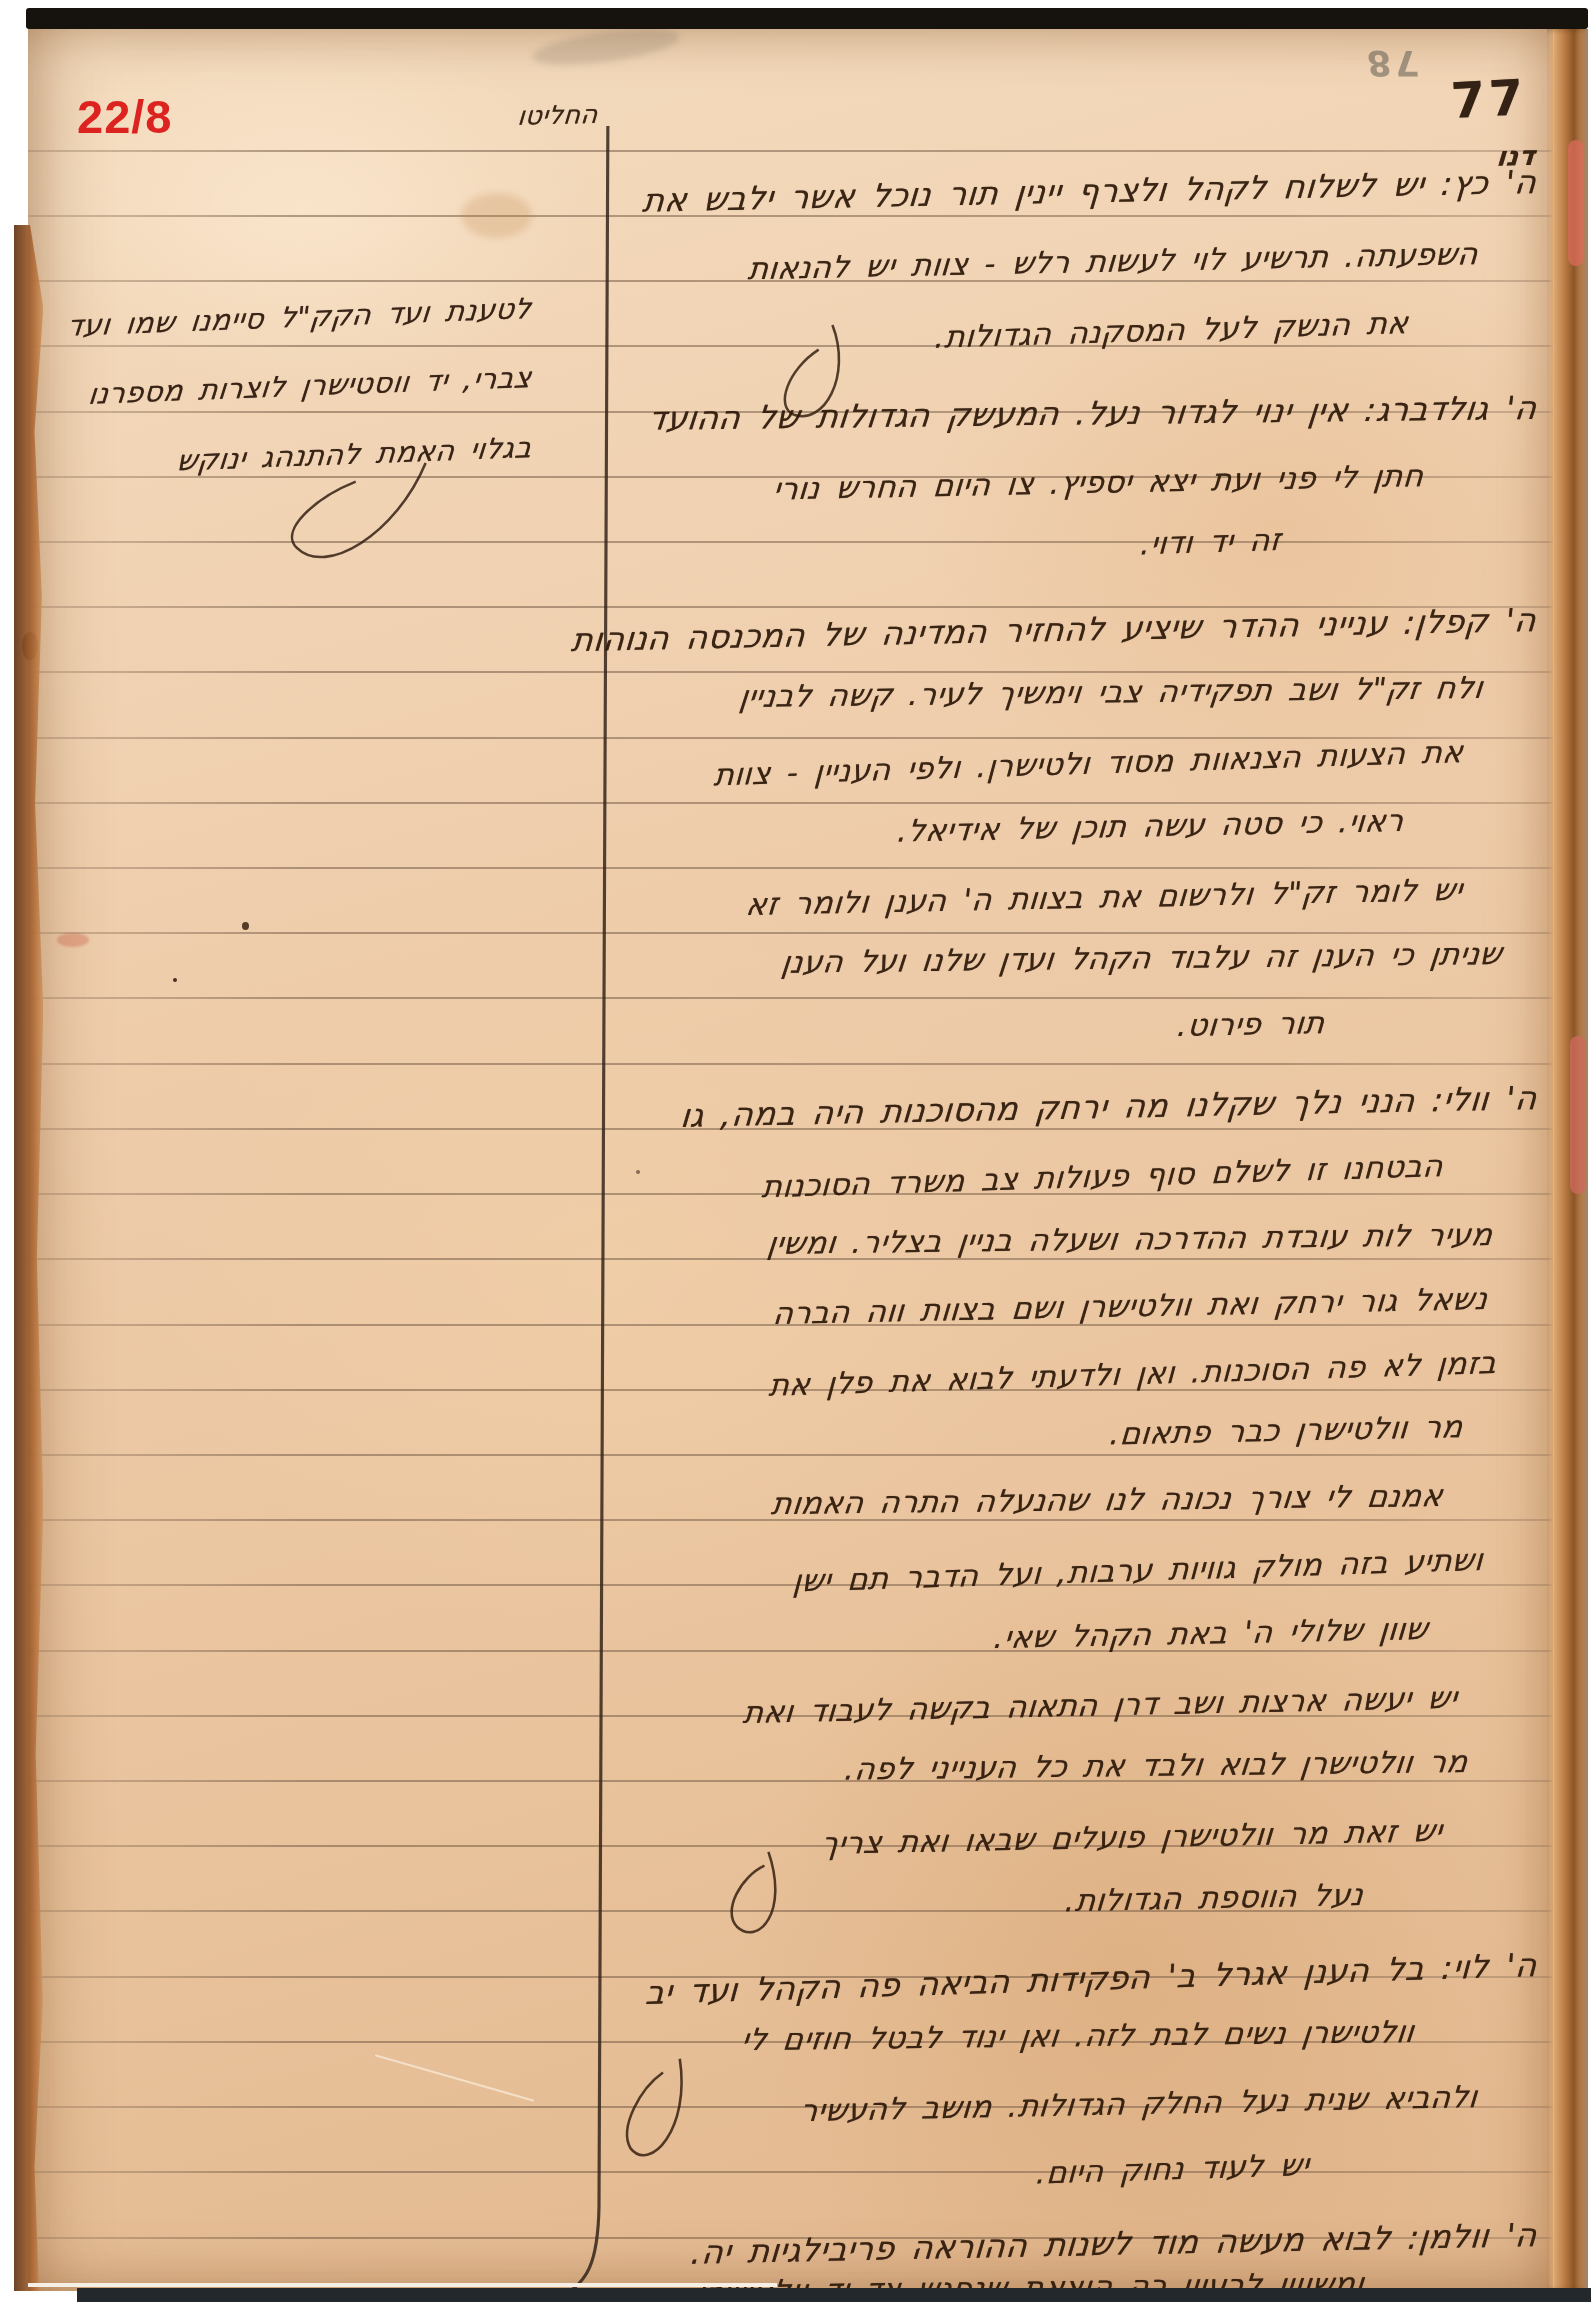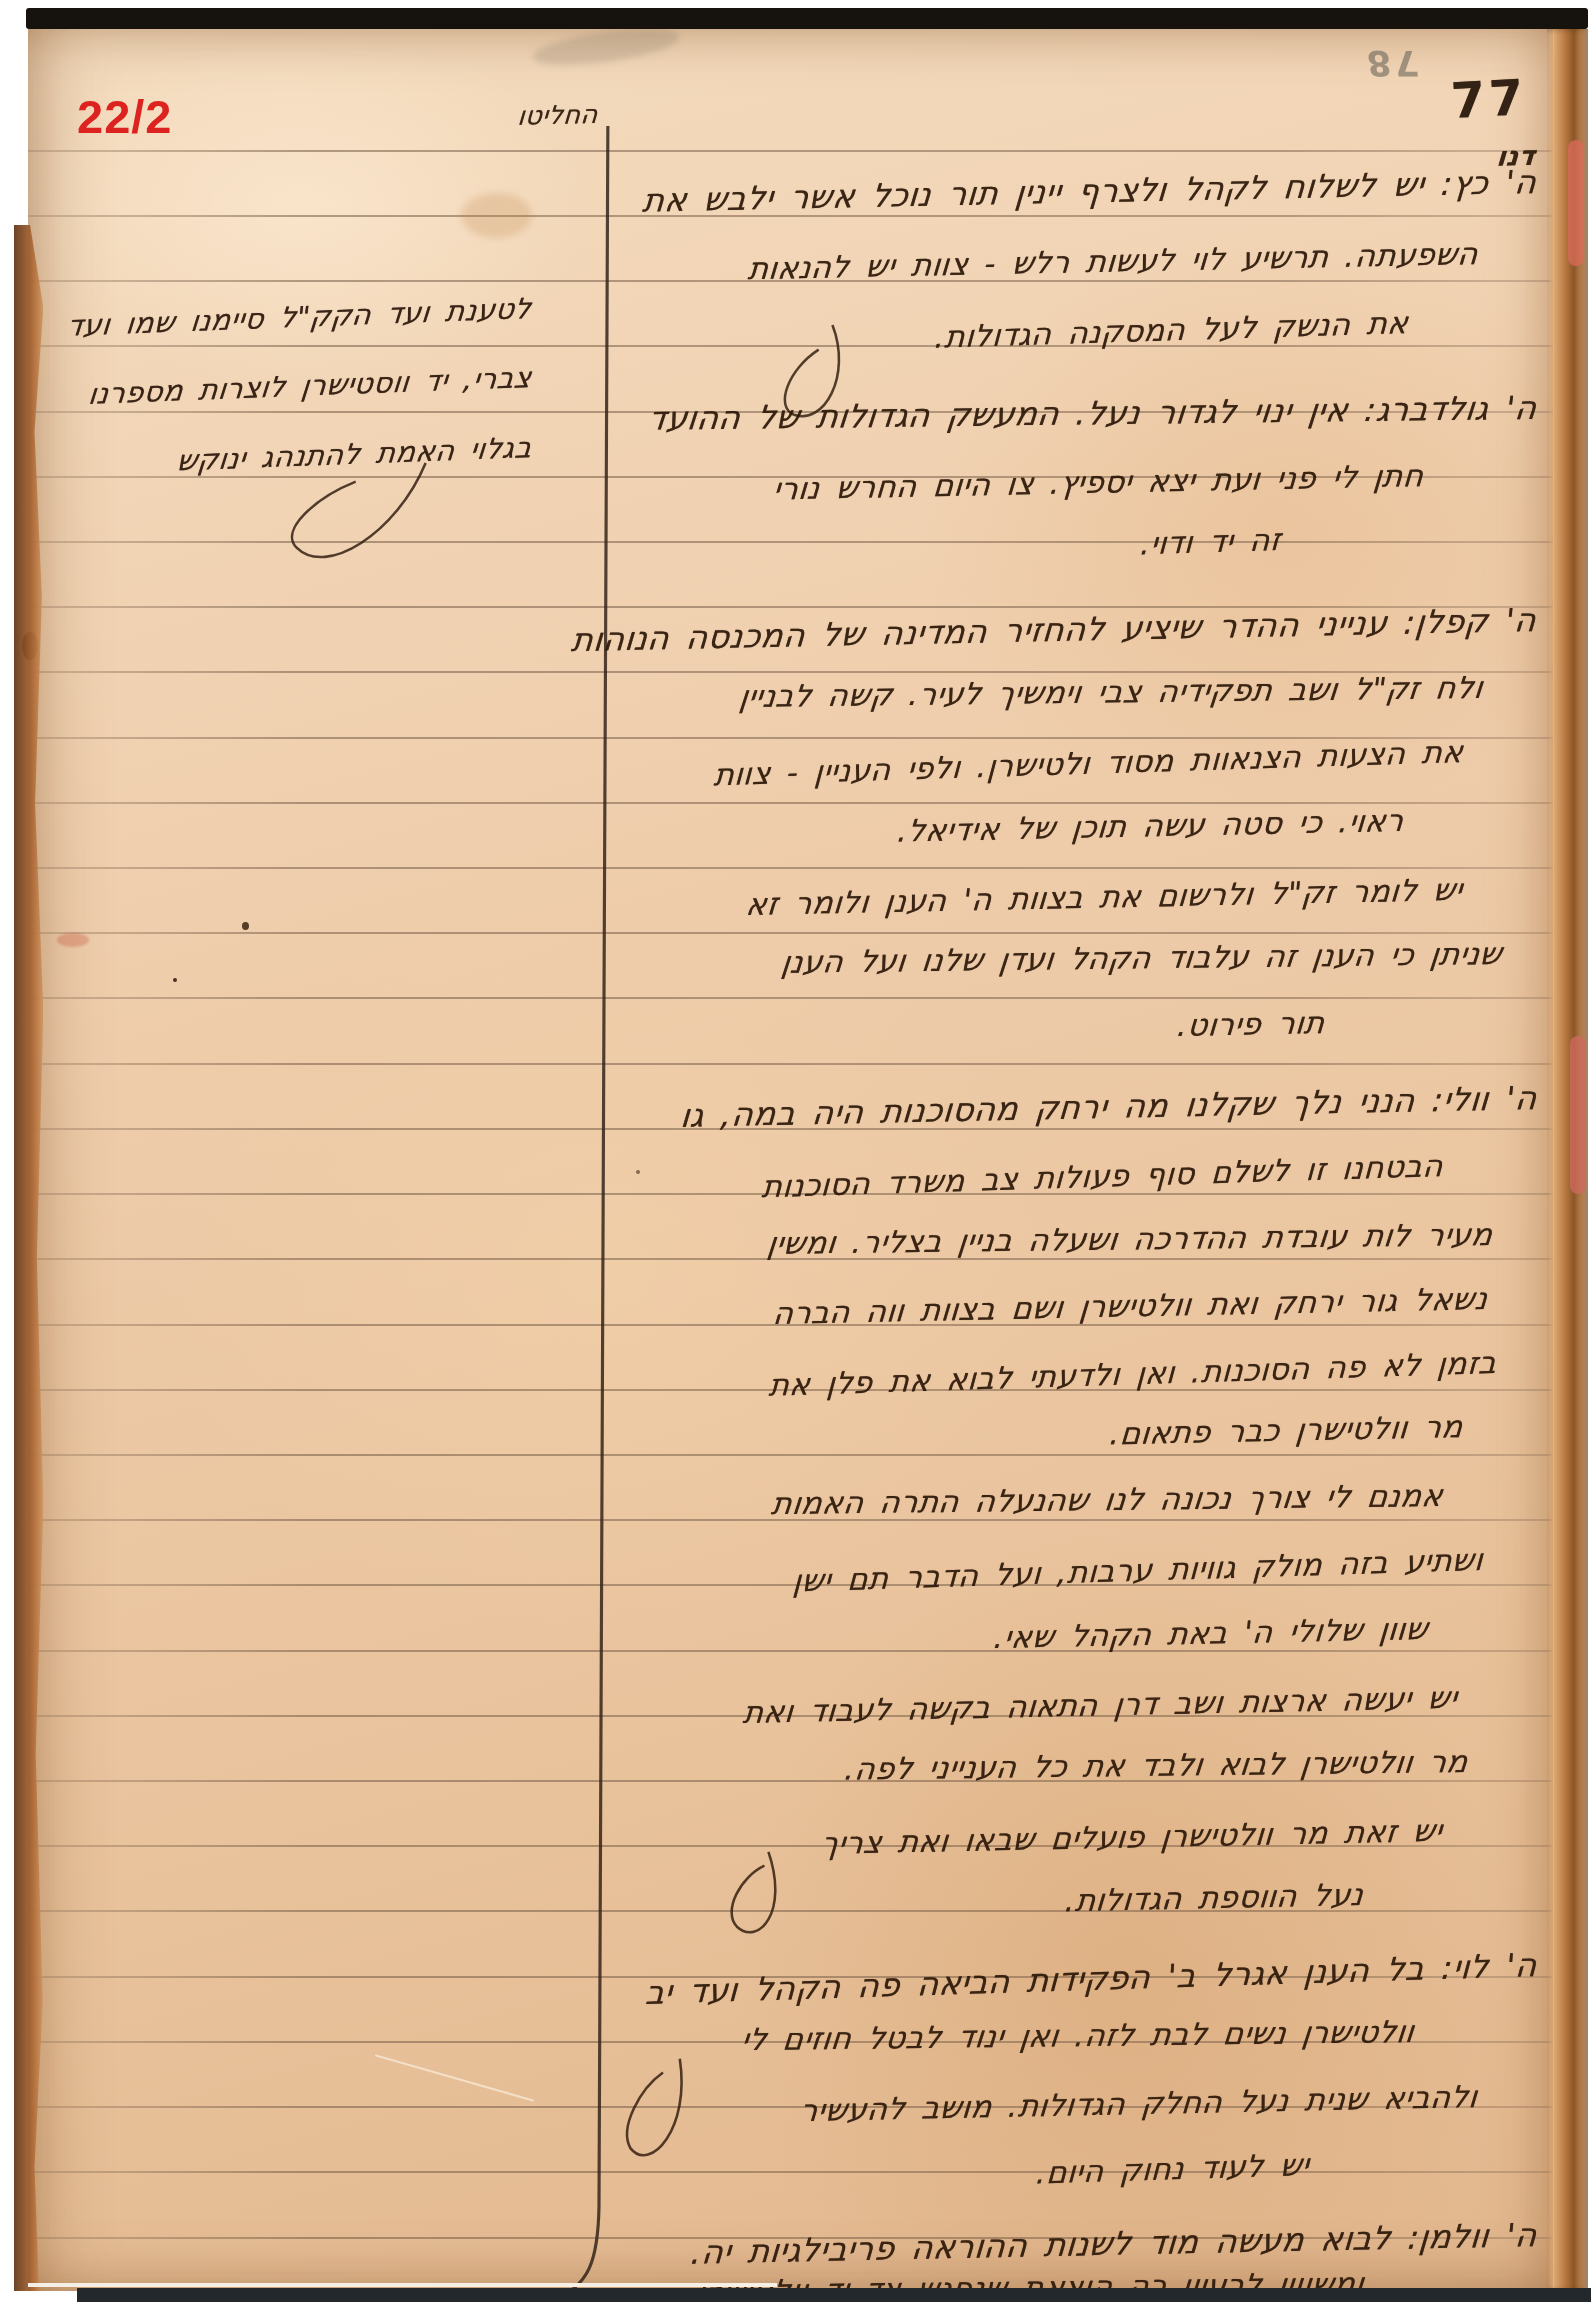--- a/index.html
+++ b/index.html
@@ -121,21 +121,21 @@
 
   <div class="stain st-smudge"></div>
   <div class="stain st-yellow"></div>
   <div class="stain st-dot1"></div>
   <div class="stain st-dot2"></div>
   <div class="stain st-red"></div>
   <div class="stain st-blob"></div>
   <div class="stain st-crease"></div>
   <div class="stain st-speck"></div>
 
-  <div class="red-date">22/2</div>
+  <div class="red-date">22/8</div>
   <div class="hw pagenum">77</div>
   <div class="stamp">78</div>
   <div class="hw corner-word">דנו</div>
   <div class="hw col-header">החליטו</div>
 
   <div id="margin-note">
       <div class="hw mline" style="top: 291px; right: 1060px;">לטענת ועד הקק"ל סיימנו שמו ועד</div>
       <div class="hw mline" style="top: 360px; right: 1060px;">צברי, יד ווסטישרן לוצרות מספרנו</div>
       <div class="hw mline" style="top: 430px; right: 1060px;">בגלוי האמת להתנהג ינוקש</div>
     </div>

